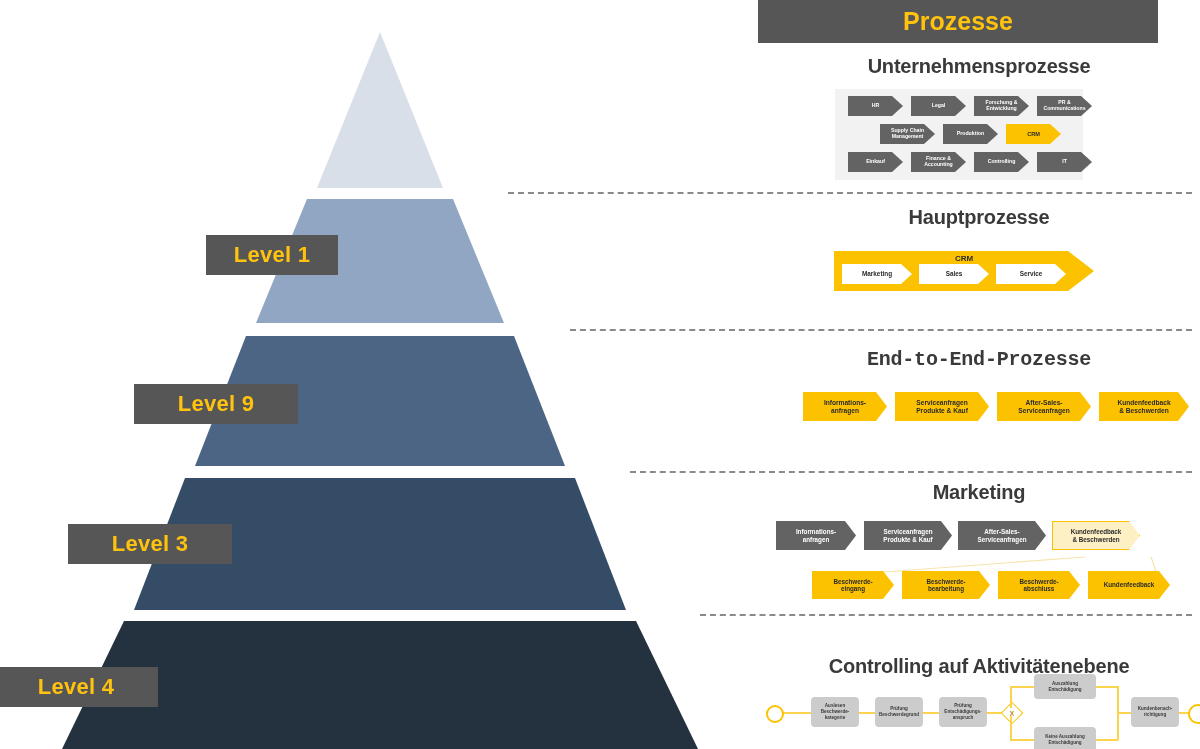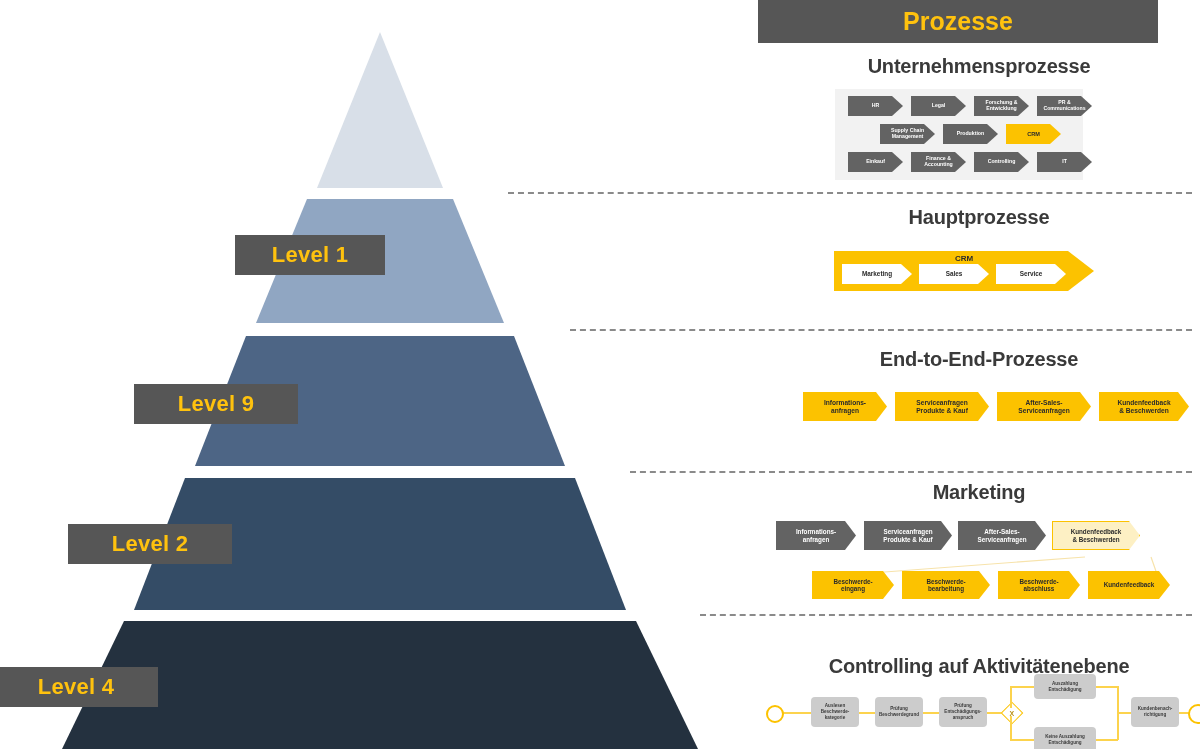--- a/index.html
+++ b/index.html
@@ -88,28 +88,28 @@
   <div class="pyr">
     <svg width="760" height="749" viewBox="0 0 760 749">
       <polygon id="pyr0" points="380,32 443,188 317,188" fill="#d8dfe8"></polygon>
       <polygon id="pyr1" points="307,199 453,199 504,323 256,323" fill="#90a6c2"></polygon>
       <polygon id="pyr2" points="246,336 514,336 565,466 195,466" fill="#4d6585"></polygon>
       <polygon id="pyr3" points="185,478 575,478 626,610 134,610" fill="#344c66"></polygon>
       <polygon id="pyr4" points="124,621 636,621 698,749 62,749" fill="#24313f"></polygon>
     </svg>
   </div>
 
-  <div class="lvl-bar" style="left:206px;top:235px;width:150px;height:40px;font-size:22px;margin-left:29px;">
+  <div class="lvl-bar" style="left:206px;top:235px;width:132px;height:40px;font-size:22px;">
     <span>Level 1</span>
   </div>
   <div class="lvl-bar" style="left:134px;top:384px;width:164px;height:40px;font-size:22px;">
     <span>Level 9</span>
   </div>
   <div class="lvl-bar" style="left:68px;top:524px;width:164px;height:40px;font-size:22px;">
-    <span>Level 2</span>
+    <span>Level 3</span>
   </div>
   <div class="lvl-bar" style="left:-6px;top:667px;width:164px;height:40px;font-size:22px;">
     <span>Level 4</span>
   </div>
 
   <div class="sep" style="left:508px;top:192px;width:684px;"></div>
   <div class="sep" style="left:570px;top:329px;width:622px;"></div>
   <div class="sep" style="left:630px;top:471px;width:562px;"></div>
   <div class="sep" style="left:700px;top:614px;width:492px;"></div>
 
@@ -171,21 +171,21 @@
     <div class="chev white" style="left:84px;top:264px;width:70px;height:20px;font-size:6.4px;">
       <span>Marketing</span>
     </div>
     <div class="chev white" style="left:161px;top:264px;width:70px;height:20px;font-size:6.4px;">
       <span>Sales</span>
     </div>
     <div class="chev white" style="left:238px;top:264px;width:70px;height:20px;font-size:6.4px;">
       <span>Service</span>
     </div>
 
-    <div class="sec-title" style="top:348px;">End-to-End-Prozesse</div>
+    <div class="sec-title" style="top:348px;font-family:Liberation Mono, monospace;">End-to-End-Prozesse</div>
 
     <div class="chev yellow" style="left:45px;top:392px;width:84px;height:29px;font-size:6.6px;">
       <span style="white-space:pre-line;">Informations-
 anfragen</span>
     </div>
     <div class="chev yellow" style="left:137px;top:392px;width:94px;height:29px;font-size:6.6px;">
       <span style="white-space:pre-line;">Serviceanfragen
 Produkte &amp; Kauf</span>
     </div>
     <div class="chev yellow" style="left:239px;top:392px;width:94px;height:29px;font-size:6.6px;">

